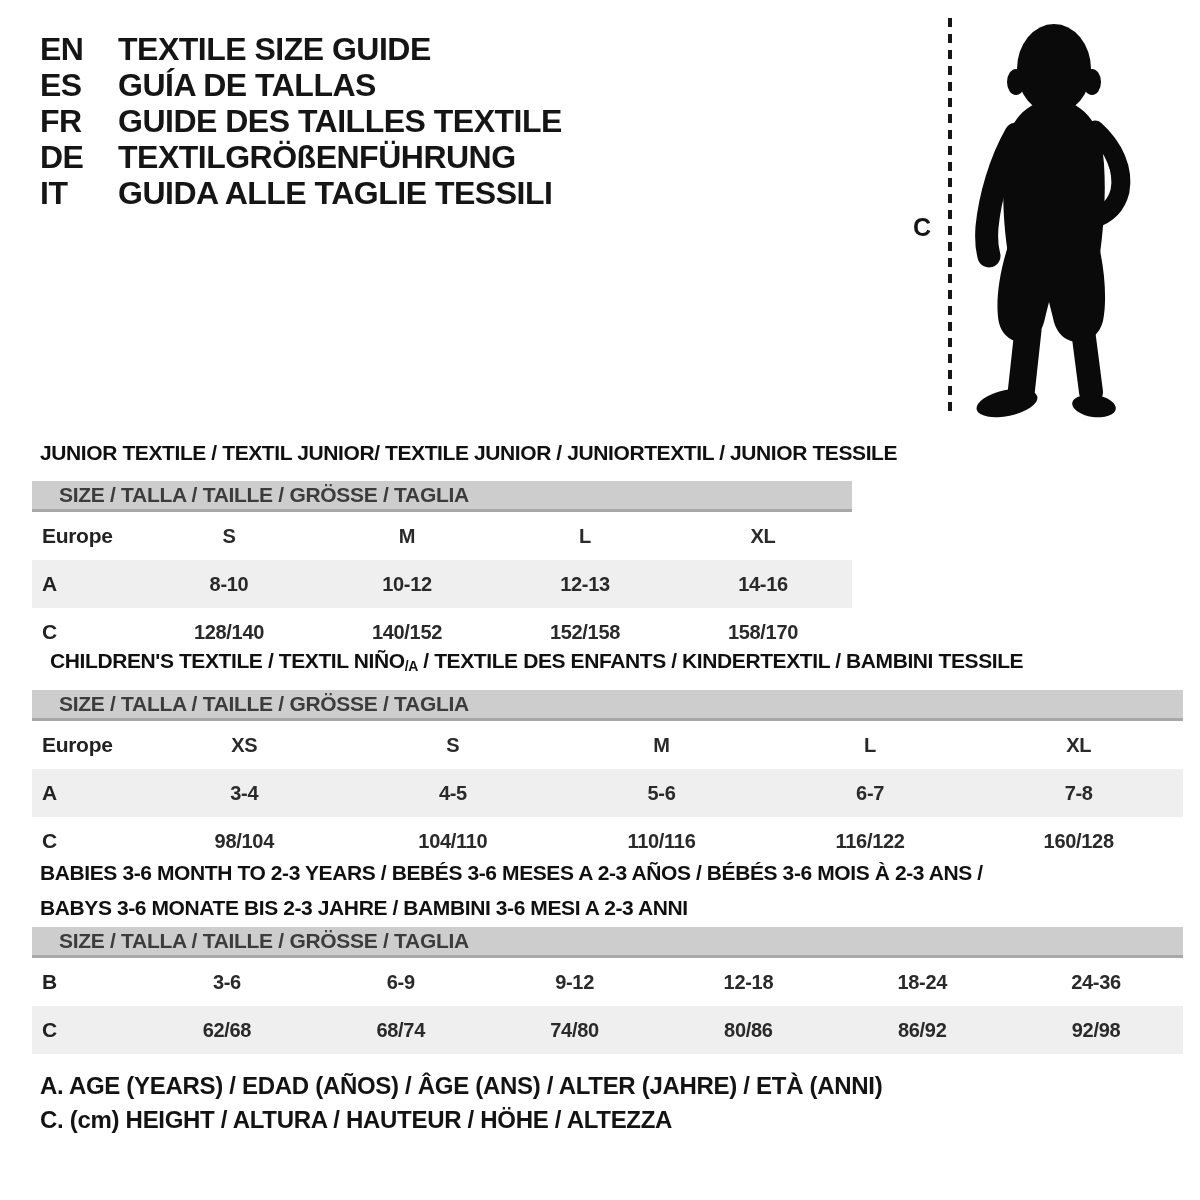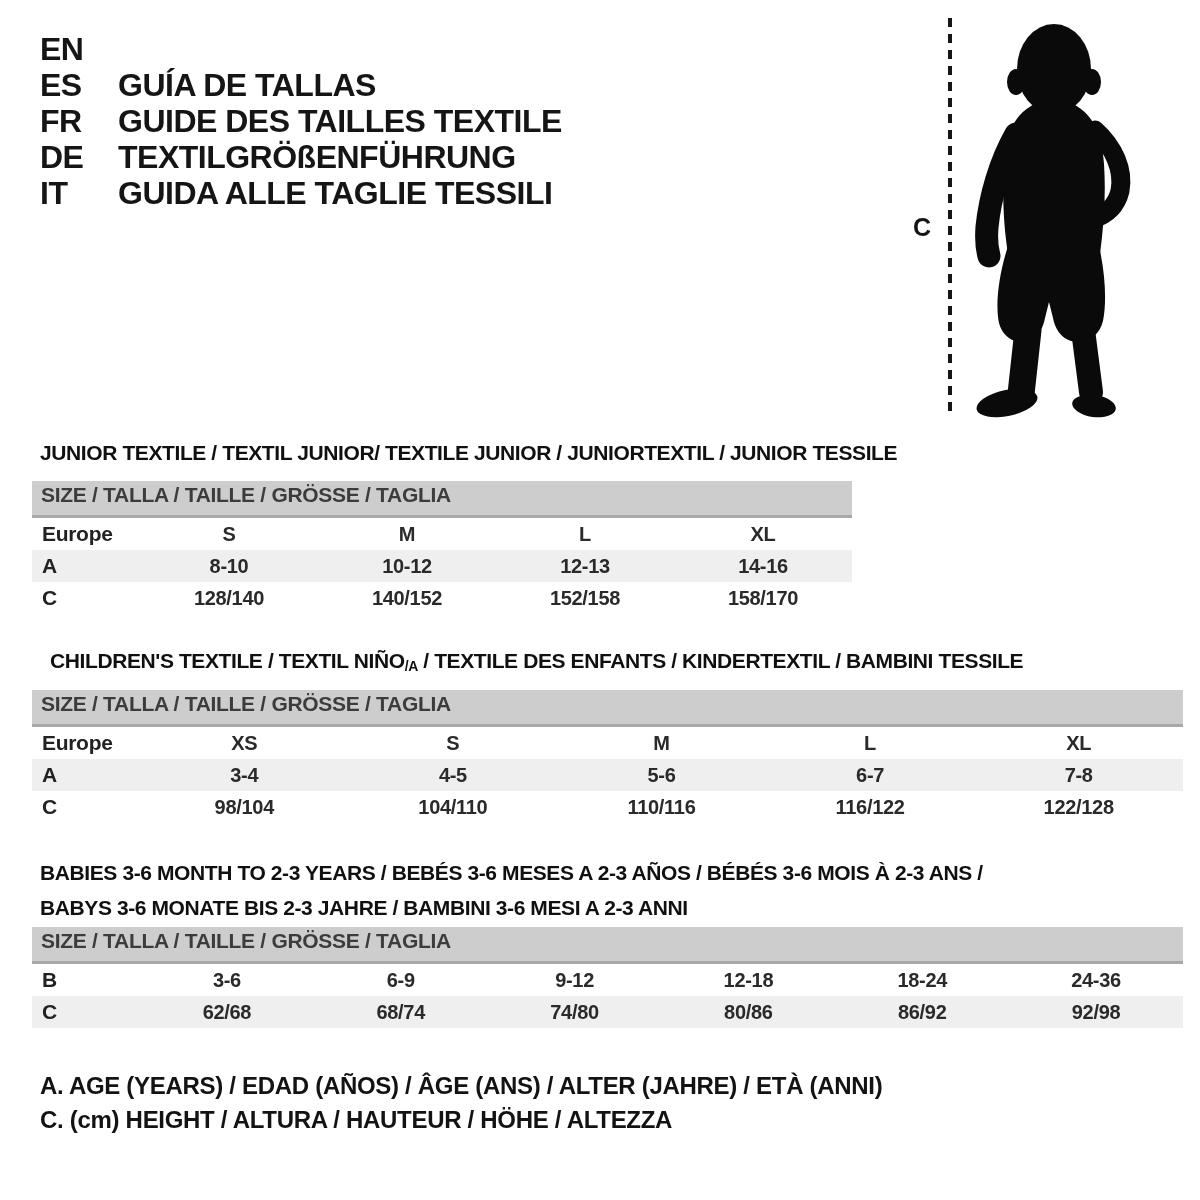--- a/index.html
+++ b/index.html
@@ -42,27 +42,27 @@
   .h-children { left: 50px; top: 641px; }
   .h-babies   { left: 40px; top: 847px; line-height: 35px; }
   .sub-a { font-size: 14px; vertical-align: -3px; }
 
   
   .size-table { left: 32px; }
   .t-junior   { top: 481px; width: 820px; }
   .t-children { top: 690px; width: 1151px; }
   .t-babies   { top: 927px; width: 1151px; }
   .size-bar {
-    height: 37px; line-height: 28px;
+    height: 31px; line-height: 28px;
     background: #cdcdcd; border-bottom: 3px solid #a8a8a8;
-    padding-left: 9px;
+    padding-left: 27px;
     font-size: 21px; font-weight: 700; letter-spacing: -0.3px; color: #3c3c3c;
     white-space: nowrap; overflow: hidden;
   }
-  .t-row { display: flex; height: 32px; align-items: center; }
+  .t-row { display: flex; height: 48px; align-items: center; }
   .t-row.shaded { background: #efefef; }
   .t-lbl {
     width: 108px; padding-left: 10px;
     font-size: 21px; font-weight: 700; letter-spacing: -0.3px; color: #222;
   }
   .t-cell {
     flex: 1; text-align: center;
     font-size: 20px; font-weight: 700; letter-spacing: -0.3px; color: #2a2a2a;
   }
 
@@ -73,20 +73,21 @@
     font-size: 24px; font-weight: 700; letter-spacing: -0.3px; color: #131313;
     white-space: nowrap;
   }
 </style>
 </head>
 <body>
 
 <div class="abs langs">
   <div class="lang-row">
     <span class="lang-code">EN</span>
+    <span class="lang-title">TEXTILE SIZE GUIDE</span>
   </div>
   <div class="lang-row">
     <span class="lang-code">ES</span>
     <span class="lang-title">GUÍA DE TALLAS</span>
   </div>
   <div class="lang-row">
     <span class="lang-code">FR</span>
     <span class="lang-title">GUIDE DES TAILLES TEXTILE</span>
   </div>
   <div class="lang-row">
@@ -161,21 +162,21 @@
     <span class="t-cell">5-6</span>
     <span class="t-cell">6-7</span>
     <span class="t-cell">7-8</span>
   </div>
   <div class="t-row">
     <span class="t-lbl">C</span>
     <span class="t-cell">98/104</span>
     <span class="t-cell">104/110</span>
     <span class="t-cell">110/116</span>
     <span class="t-cell">116/122</span>
-    <span class="t-cell">122/128</span>
+    <span class="t-cell">160/128</span>
   </div>
 </div>
 
 <div class="abs sec-h h-babies">
   <div>BABIES 3-6 MONTH TO 2-3 YEARS / BEBÉS 3-6 MESES A 2-3 AÑOS / BÉBÉS 3-6 MOIS À 2-3 ANS /</div>
   <div>BABYS 3-6 MONATE BIS 2-3 JAHRE / BAMBINI 3-6 MESI A 2-3 ANNI</div>
 </div>
 <div class="abs size-table t-babies">
   <div class="size-bar">SIZE / TALLA / TAILLE / GRÖSSE / TAGLIA</div>
   <div class="t-row">

